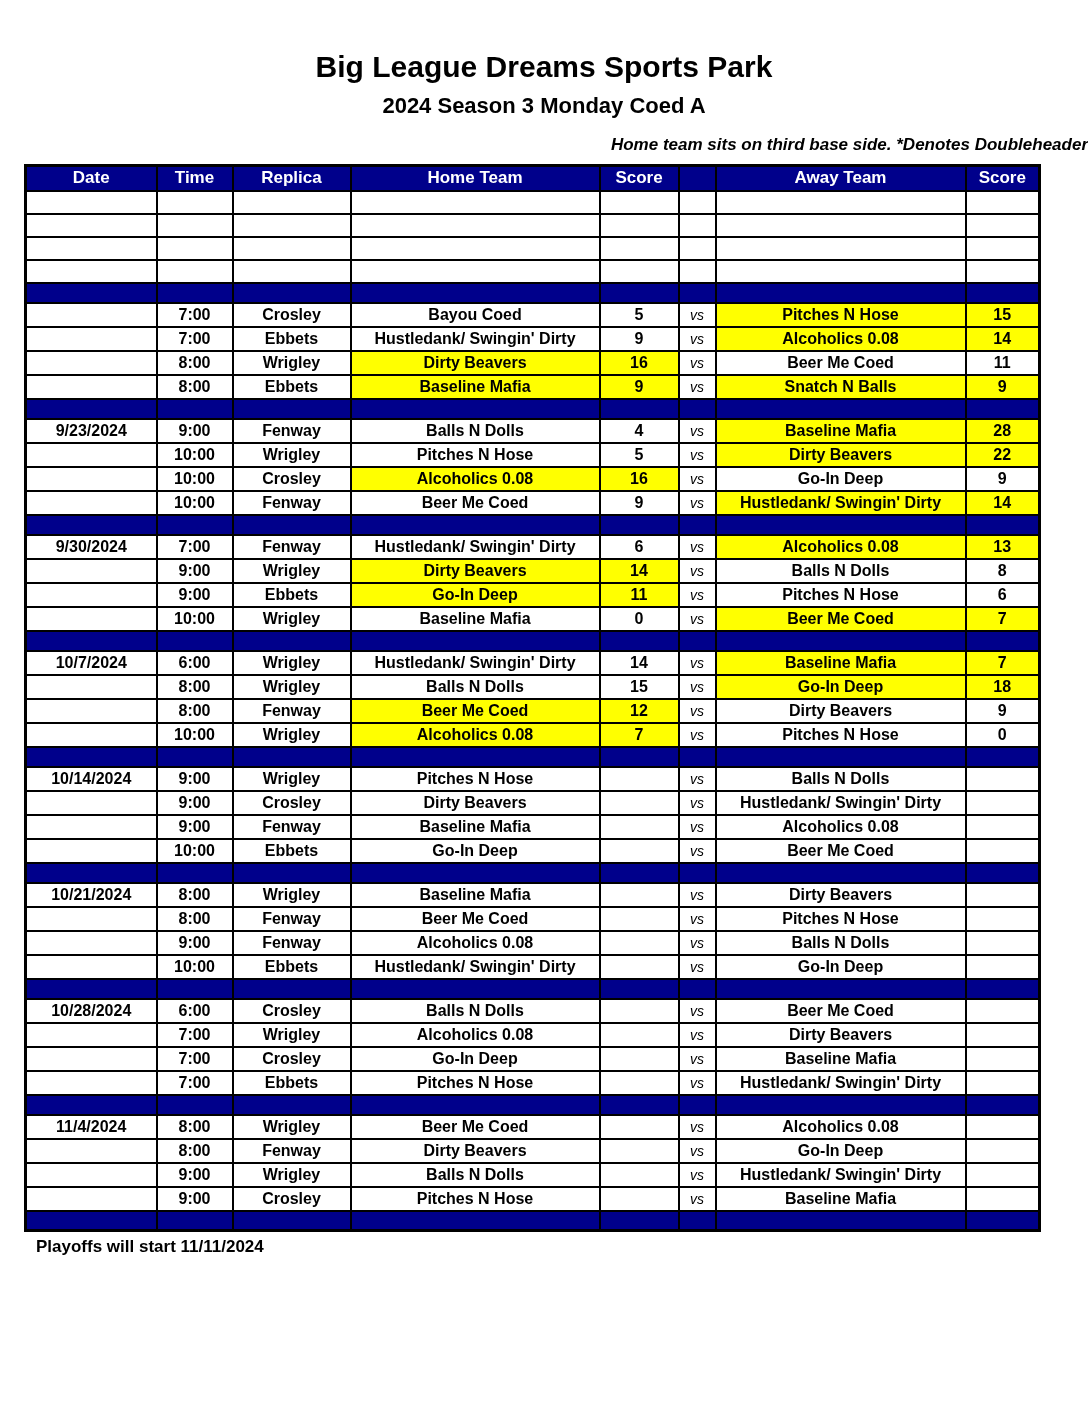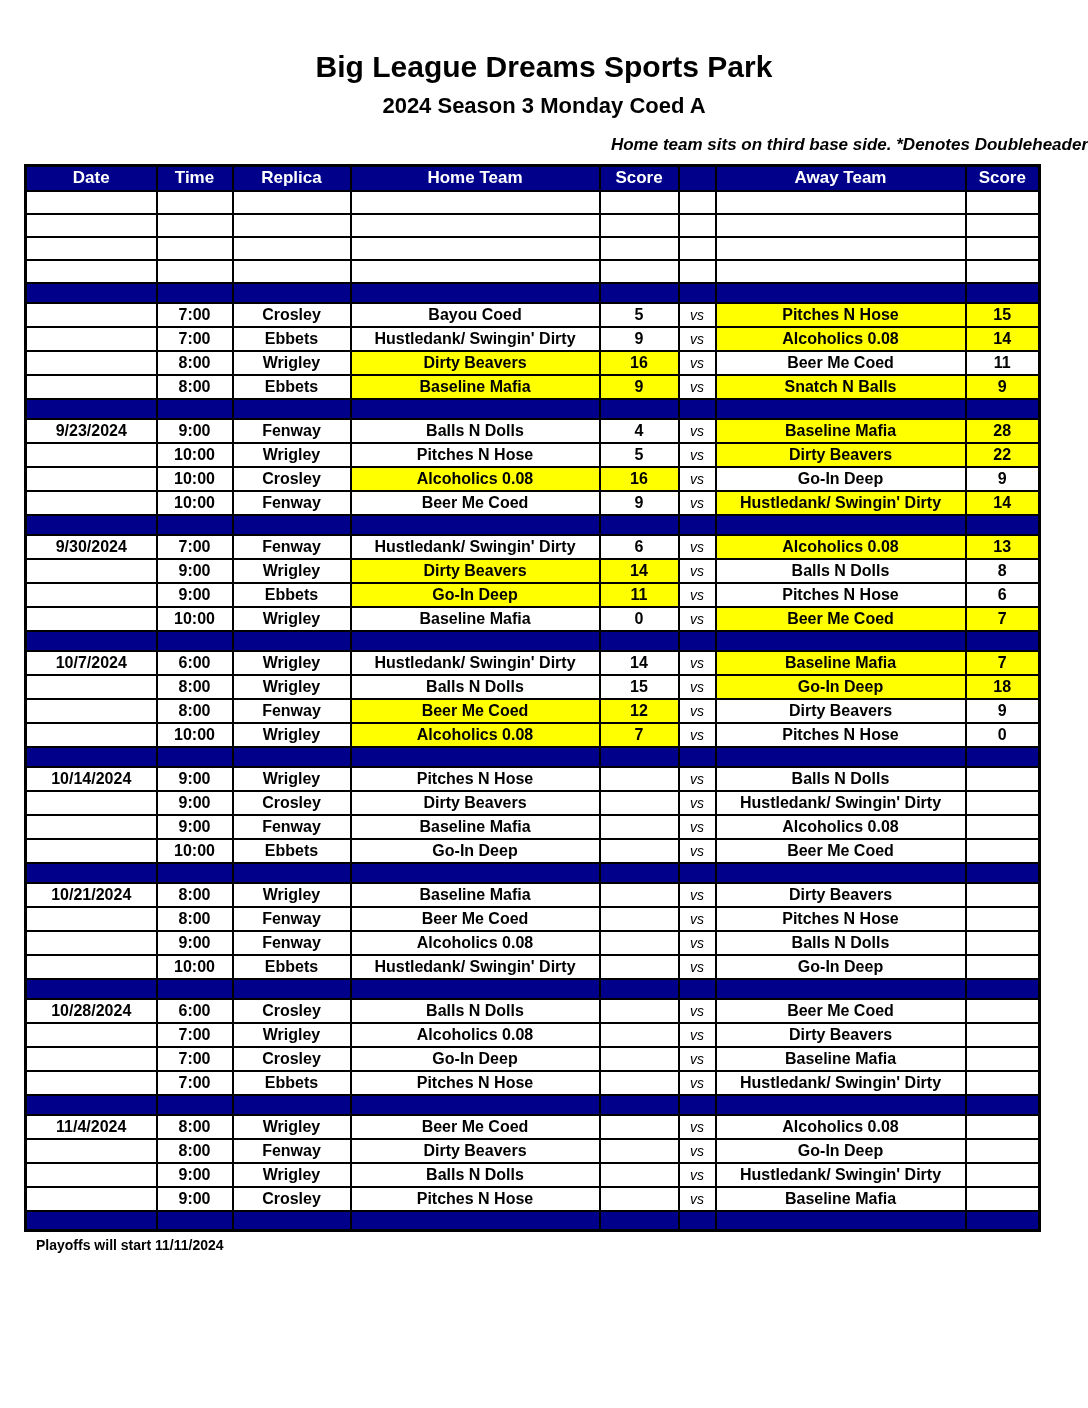--- a/index.html
+++ b/index.html
@@ -82,21 +82,21 @@
   }
   td.vs-cell {
     font-weight: normal;
     font-style: italic;
     font-size: 14px;
   }
   td.hl { background: var(--yellow); }
   .footer-note {
     margin: 5px 0 0 36px;
     font-weight: bold;
-    font-size: 14px;
+    font-size: 17px;
   }
 </style>
 </head>
 <body>
 
 <div class="page">
   <div class="title">Big League Dreams Sports Park</div>
   <div class="subtitle">2024 Season 3 Monday Coed A</div>
   <div class="note">Home team sits on third base side.  *Denotes Doubleheader</div>
 

